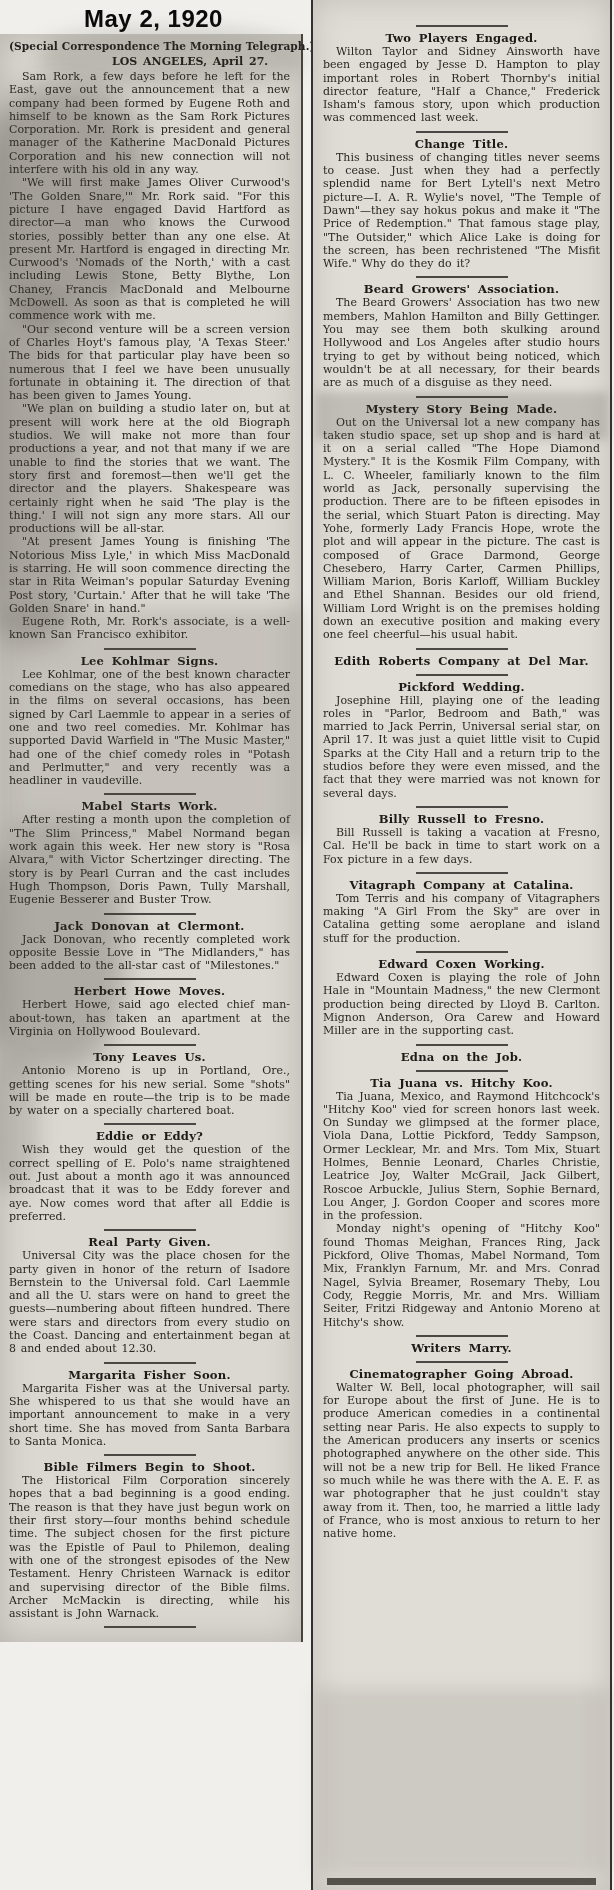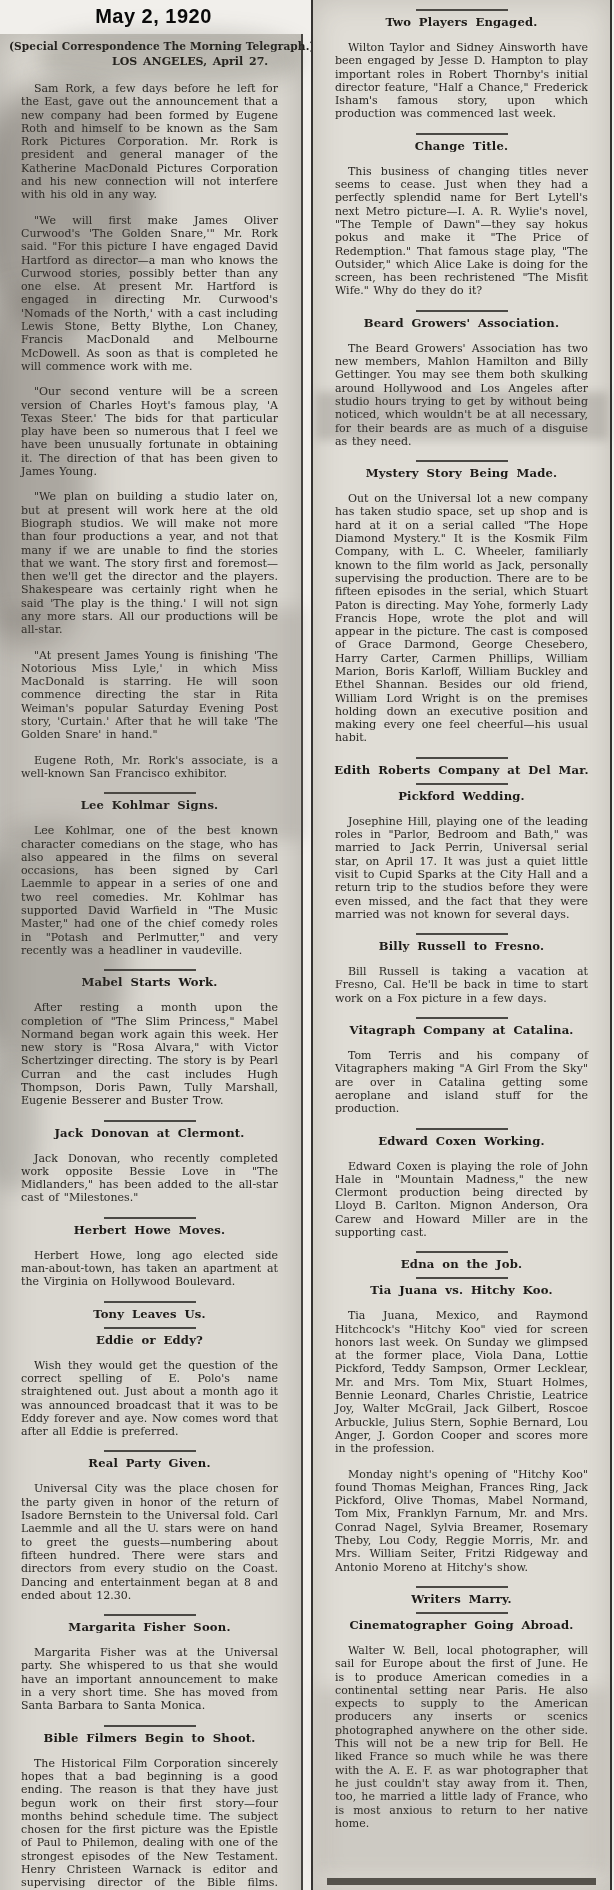--- a/index.html
+++ b/index.html
@@ -3,41 +3,41 @@
 <meta charset="utf-8">
 <style>
   html, body { margin:0; padding:0; }
   body {
     width:614px; height:1890px; position:relative; overflow:hidden;
     background:#f1efeb;
     font-family:"DejaVu Serif", serif;
   }
   .page-date {
     position:absolute; top:5px; left:0; width:307px; text-align:center;
-    font-family:"Liberation Sans", sans-serif; font-weight:bold; font-size:20px;
+    font-family:"Liberation Sans", sans-serif; font-weight:bold; font-size:24px;
     color:#0a0a0a; letter-spacing:.5px;
   }
   .col { position:absolute; box-sizing:border-box; }
   .col-left {
     left:0; top:34px; width:303px;
     padding:5px 11px 10px 9px;
     background:#dbd8d1;
     border-right:2px solid #45433f;
     box-shadow: inset 0 0 34px rgba(90,85,78,.28);
   }
   .col-right {
     left:311px; top:0; width:301px; min-height:1890px;
-    padding:3px 10px 28px 10px;
+    padding:19px 10px 28px 10px;
     background:#e0ddd6;
     border-left:2px solid #343230;
     border-right:2px solid #343230;
     box-shadow: inset 0 0 30px rgba(90,85,78,.22);
   }
   .body-text {
-    margin:12px; font-size:11px; line-height:13.3px;
+    margin:0; font-size:11px; line-height:13.3px;
     text-align:justify; text-indent:13px; word-spacing:1.2px;
     color:#292723;
   }
   .byline {
     font-size:10.6px; font-weight:bold; text-align:center;
     letter-spacing:.1px; white-space:nowrap; color:#24221f; line-height:15px;
   }
   .dateline {
     font-size:11px; font-weight:bold; padding-left:103px;
     word-spacing:2px; line-height:16px; color:#201e1b;
@@ -79,23 +79,24 @@
     <h3 class="heading">Lee Kohlmar Signs.</h3>
     <p class="body-text">Lee Kohlmar, one of the best known character comedians on the stage, who has also appeared in the films on several occasions, has been signed by Carl Laemmle to appear in a series of one and two reel comedies. Mr. Kohlmar has supported David Warfield in "The Music Master," had one of the chief comedy roles in "Potash and Perlmutter," and very recently was a headliner in vaudeville.</p>
     <div class="divider"></div>
     <h3 class="heading">Mabel Starts Work.</h3>
     <p class="body-text">After resting a month upon the completion of "The Slim Princess," Mabel Normand began work again this week. Her new story is "Rosa Alvara," with Victor Schertzinger directing. The story is by Pearl Curran and the cast includes Hugh Thompson, Doris Pawn, Tully Marshall, Eugenie Besserer and Buster Trow.</p>
     <div class="divider"></div>
     <h3 class="heading">Jack Donovan at Clermont.</h3>
     <p class="body-text">Jack Donovan, who recently completed work opposite Bessie Love in "The Midlanders," has been added to the all-star cast of "Milestones."</p>
     <div class="divider"></div>
     <h3 class="heading">Herbert Howe Moves.</h3>
-    <p class="body-text">Herbert Howe, long ago elected side man-about-town, has taken an apartment at the Virginia on Hollywood Boulevard.</p>
+    <p class="body-text">Herbert Howe, said ago elected chief man-about-town, has taken an apartment at the Virginia on Hollywood Boulevard.</p>
     <div class="divider"></div>
     <h3 class="heading">Tony Leaves Us.</h3>
+    <p class="body-text">Antonio Moreno is up in Portland, Ore., getting scenes for his new serial. Some "shots" will be made en route—the trip is to be made by water on a specially chartered boat.</p>
     <div class="divider"></div>
     <h3 class="heading">Eddie or Eddy?</h3>
     <p class="body-text">Wish they would get the question of the correct spelling of E. Polo's name straightened out. Just about a month ago it was announced broadcast that it was to be Eddy forever and aye. Now comes word that after all Eddie is preferred.</p>
     <div class="divider"></div>
     <h3 class="heading">Real Party Given.</h3>
     <p class="body-text">Universal City was the place chosen for the party given in honor of the return of Isadore Bernstein to the Universal fold. Carl Laemmle and all the U. stars were on hand to greet the guests—numbering about fifteen hundred. There were stars and directors from every studio on the Coast. Dancing and entertainment began at 8 and ended about 12.30.</p>
     <div class="divider"></div>
     <h3 class="heading">Margarita Fisher Soon.</h3>
     <p class="body-text">Margarita Fisher was at the Universal party. She whispered to us that she would have an important announcement to make in a very short time. She has moved from Santa Barbara to Santa Monica.</p>
     <div class="divider"></div>

